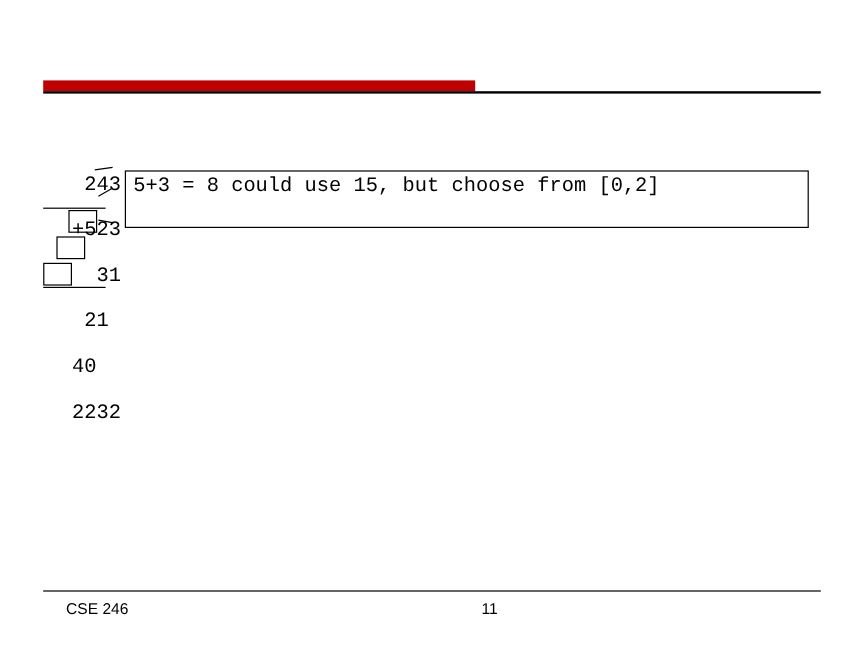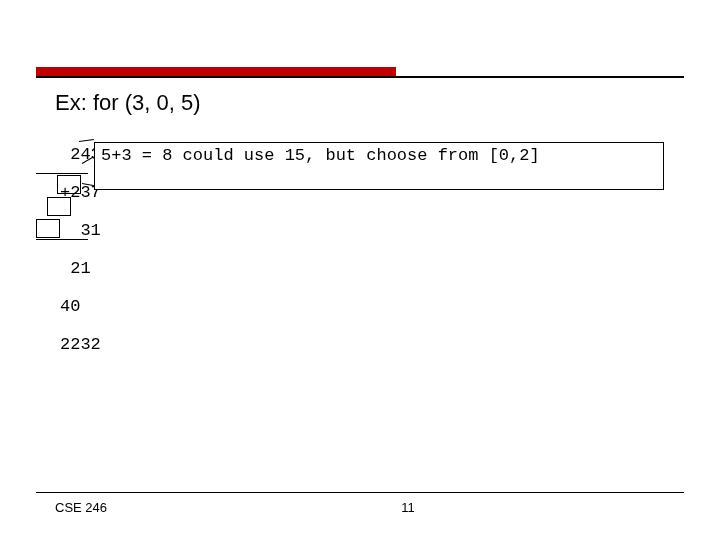--- a/index.html
+++ b/index.html
@@ -96,21 +96,21 @@
   }
   .underline-bottom {
     position: absolute;
     left: 36px;
     top: 239px;
     width: 52px;
     border-top: 1px solid #000;
   }
   .note-box {
     position: absolute;
-    left: 94px;
+    left: 104px;
     top: 142px;
     width: 570px;
     height: 48px;
     border: 1px solid #000;
     box-sizing: border-box;
     padding: 2px 6px;
     font-family: "Courier New", Courier, monospace;
     font-size: 17px;
     line-height: 21px;
     background: #fff;
@@ -149,25 +149,24 @@
   }
 </style>
 </head>
 <body>
 
 <div class="slide">
 
   <div class="rule-red"></div>
   <div class="rule-black"></div>
 
-  <div class="subtitle">Ex: for (3, 0, 5)</div>
 
   <div class="mono-area">
 <pre> 243</pre>
-<pre>+237</pre>
+<pre>+523</pre>
 <pre>  31</pre>
 <pre> 21</pre>
 <pre>40</pre>
 <pre>2232</pre>
   </div>
 
   <div class="underline-top"></div>
   <div class="box22"></div>
   <div class="box21"></div>
   <div class="box20"></div>

